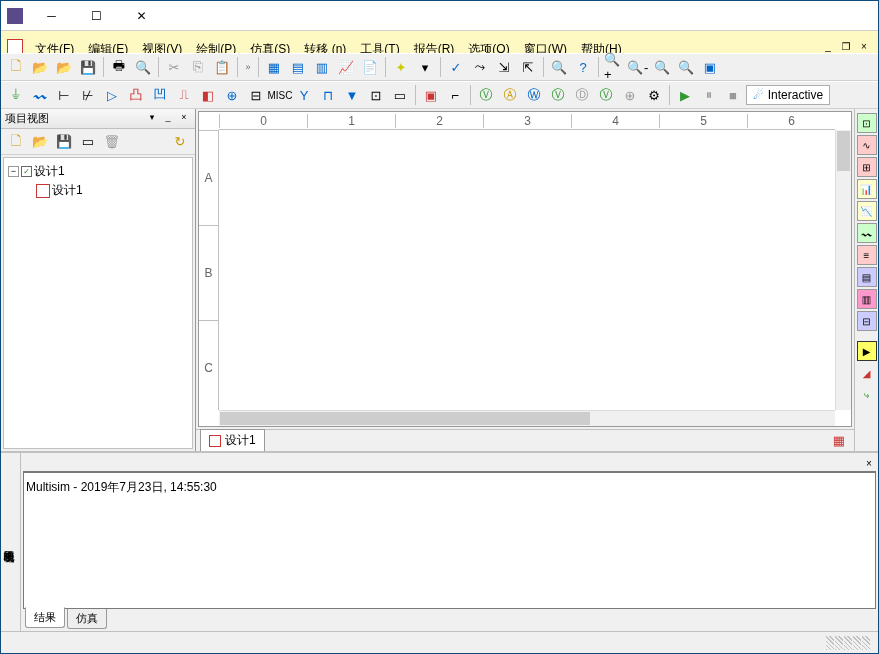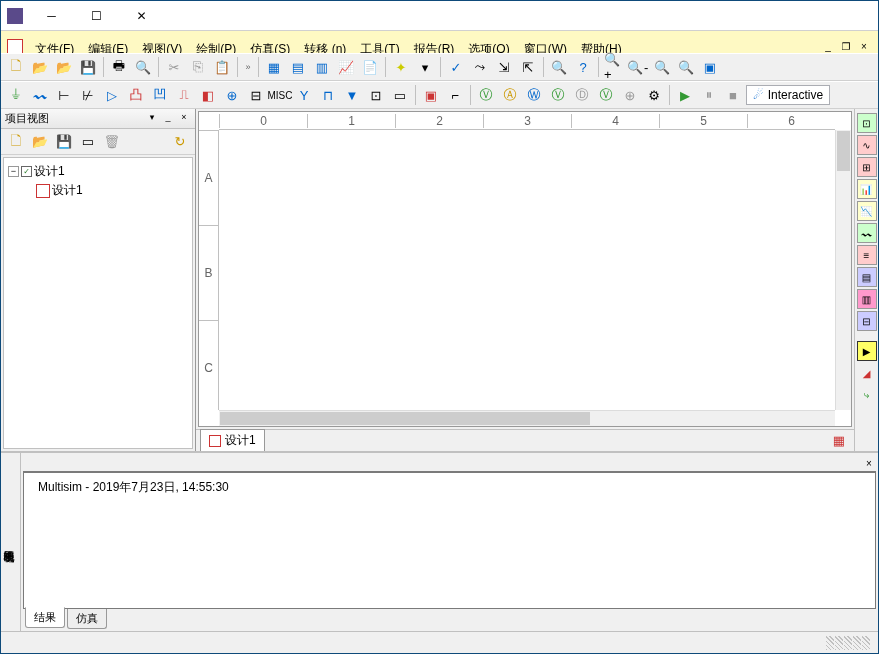--- a/index.html
+++ b/index.html
@@ -47,21 +47,21 @@
 .scrollH{position:absolute;bottom:0;left:20px;right:16px;height:16px;background:#f0f0f0;border-top:1px solid #dcdcdc;display:flex}
 .scrollH .thumb{width:370px;background:#cdcdcd;margin:1px}
 .doctabs{height:22px;display:flex;align-items:center;padding:0 4px;background:#f0f0f0;border-top:1px solid #c0c0c0}
 .doctab{display:flex;align-items:center;gap:4px;padding:2px 8px;border:1px solid #999;background:#fff;font-size:11px}
 .doctabs .spacer{flex:1}
 .righttoolbar{width:24px;background:#f0f0f0;border-left:1px solid #c0c0c0;display:flex;flex-direction:column;align-items:center;gap:2px;padding-top:4px}
 .rtbtn{width:20px;height:20px;border:1px solid #999;font-size:10px;display:flex;align-items:center;justify-content:center}
 .logpanel{height:180px;display:flex;background:#f0f0f0;border-top:2px solid #c0c0c0}
 .vtab{width:20px;background:#f0f0f0;border-right:1px solid #c0c0c0;display:flex;align-items:flex-end;justify-content:center;writing-mode:vertical-rl;padding:4px 0;font-size:11px}
 .logcontent{flex:1;display:flex;flex-direction:column;margin:2px}
-.logbox{flex:1;background:#fff;border:1px solid #7a7a7a;border-top:2px solid #7a7a7a;padding:6px 14px;font-size:12px;overflow:auto}
+.logbox{flex:1;background:#fff;border:1px solid #7a7a7a;border-top:2px solid #7a7a7a;padding:6px 2px;font-size:12px;overflow:auto}
 .logclose{width:14px;text-align:center;font-size:10px}
 .statusbar{height:22px;background:#f0f0f0;border-top:1px solid #c0c0c0;display:flex;align-items:center;padding:0 4px}
 .grip{margin-left:auto;display:flex;gap:1px;padding-right:4px}
 .grip span{width:8px;height:14px;background:repeating-linear-gradient(45deg,#c0c0c0,#c0c0c0 1px,transparent 1px,transparent 3px)}
 </style>
 </head>
 <body>
 
 <div class="titlebar">
   <div class="ico"></div>

